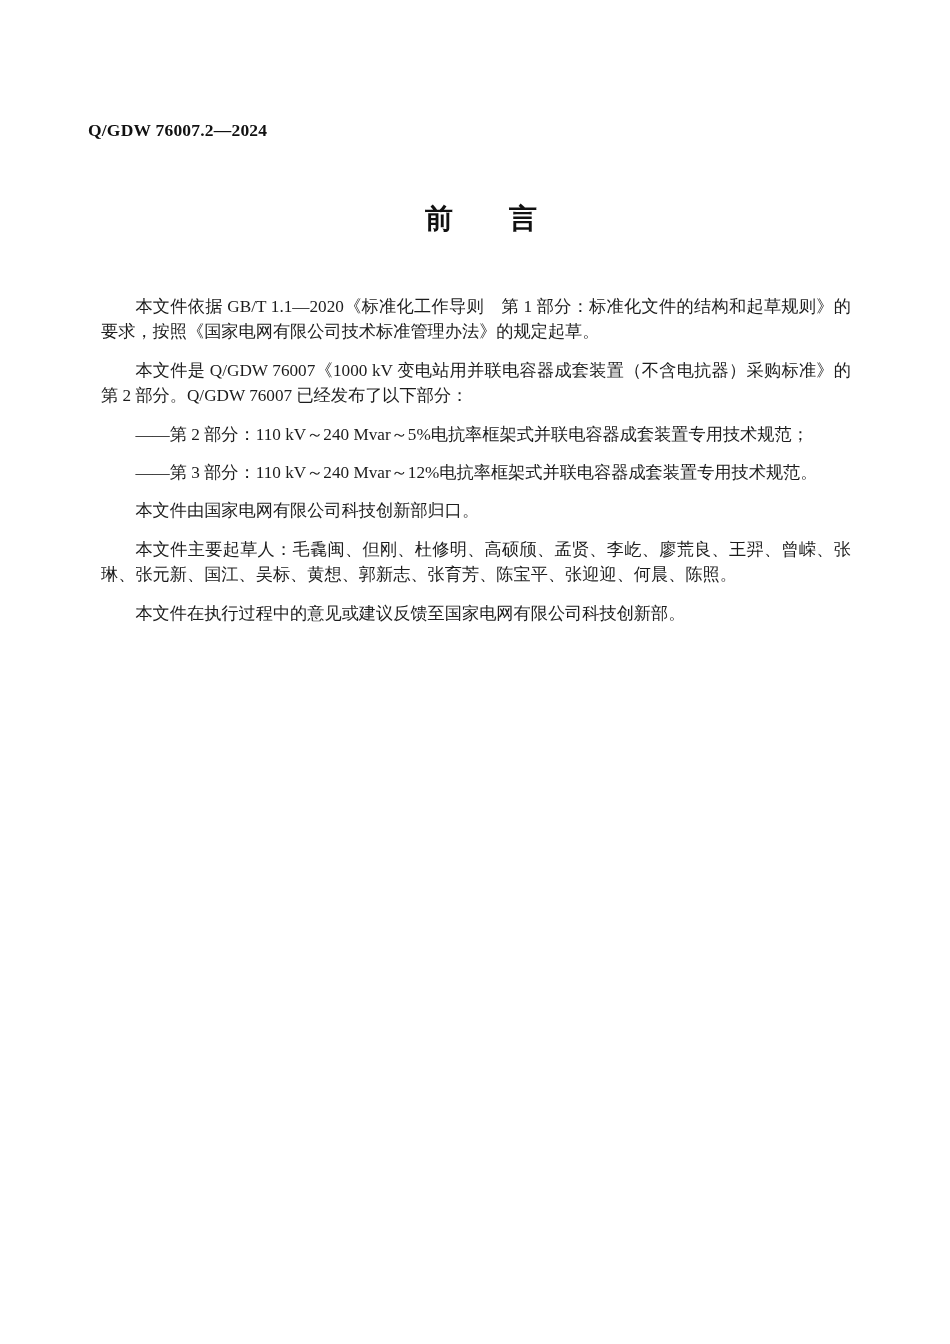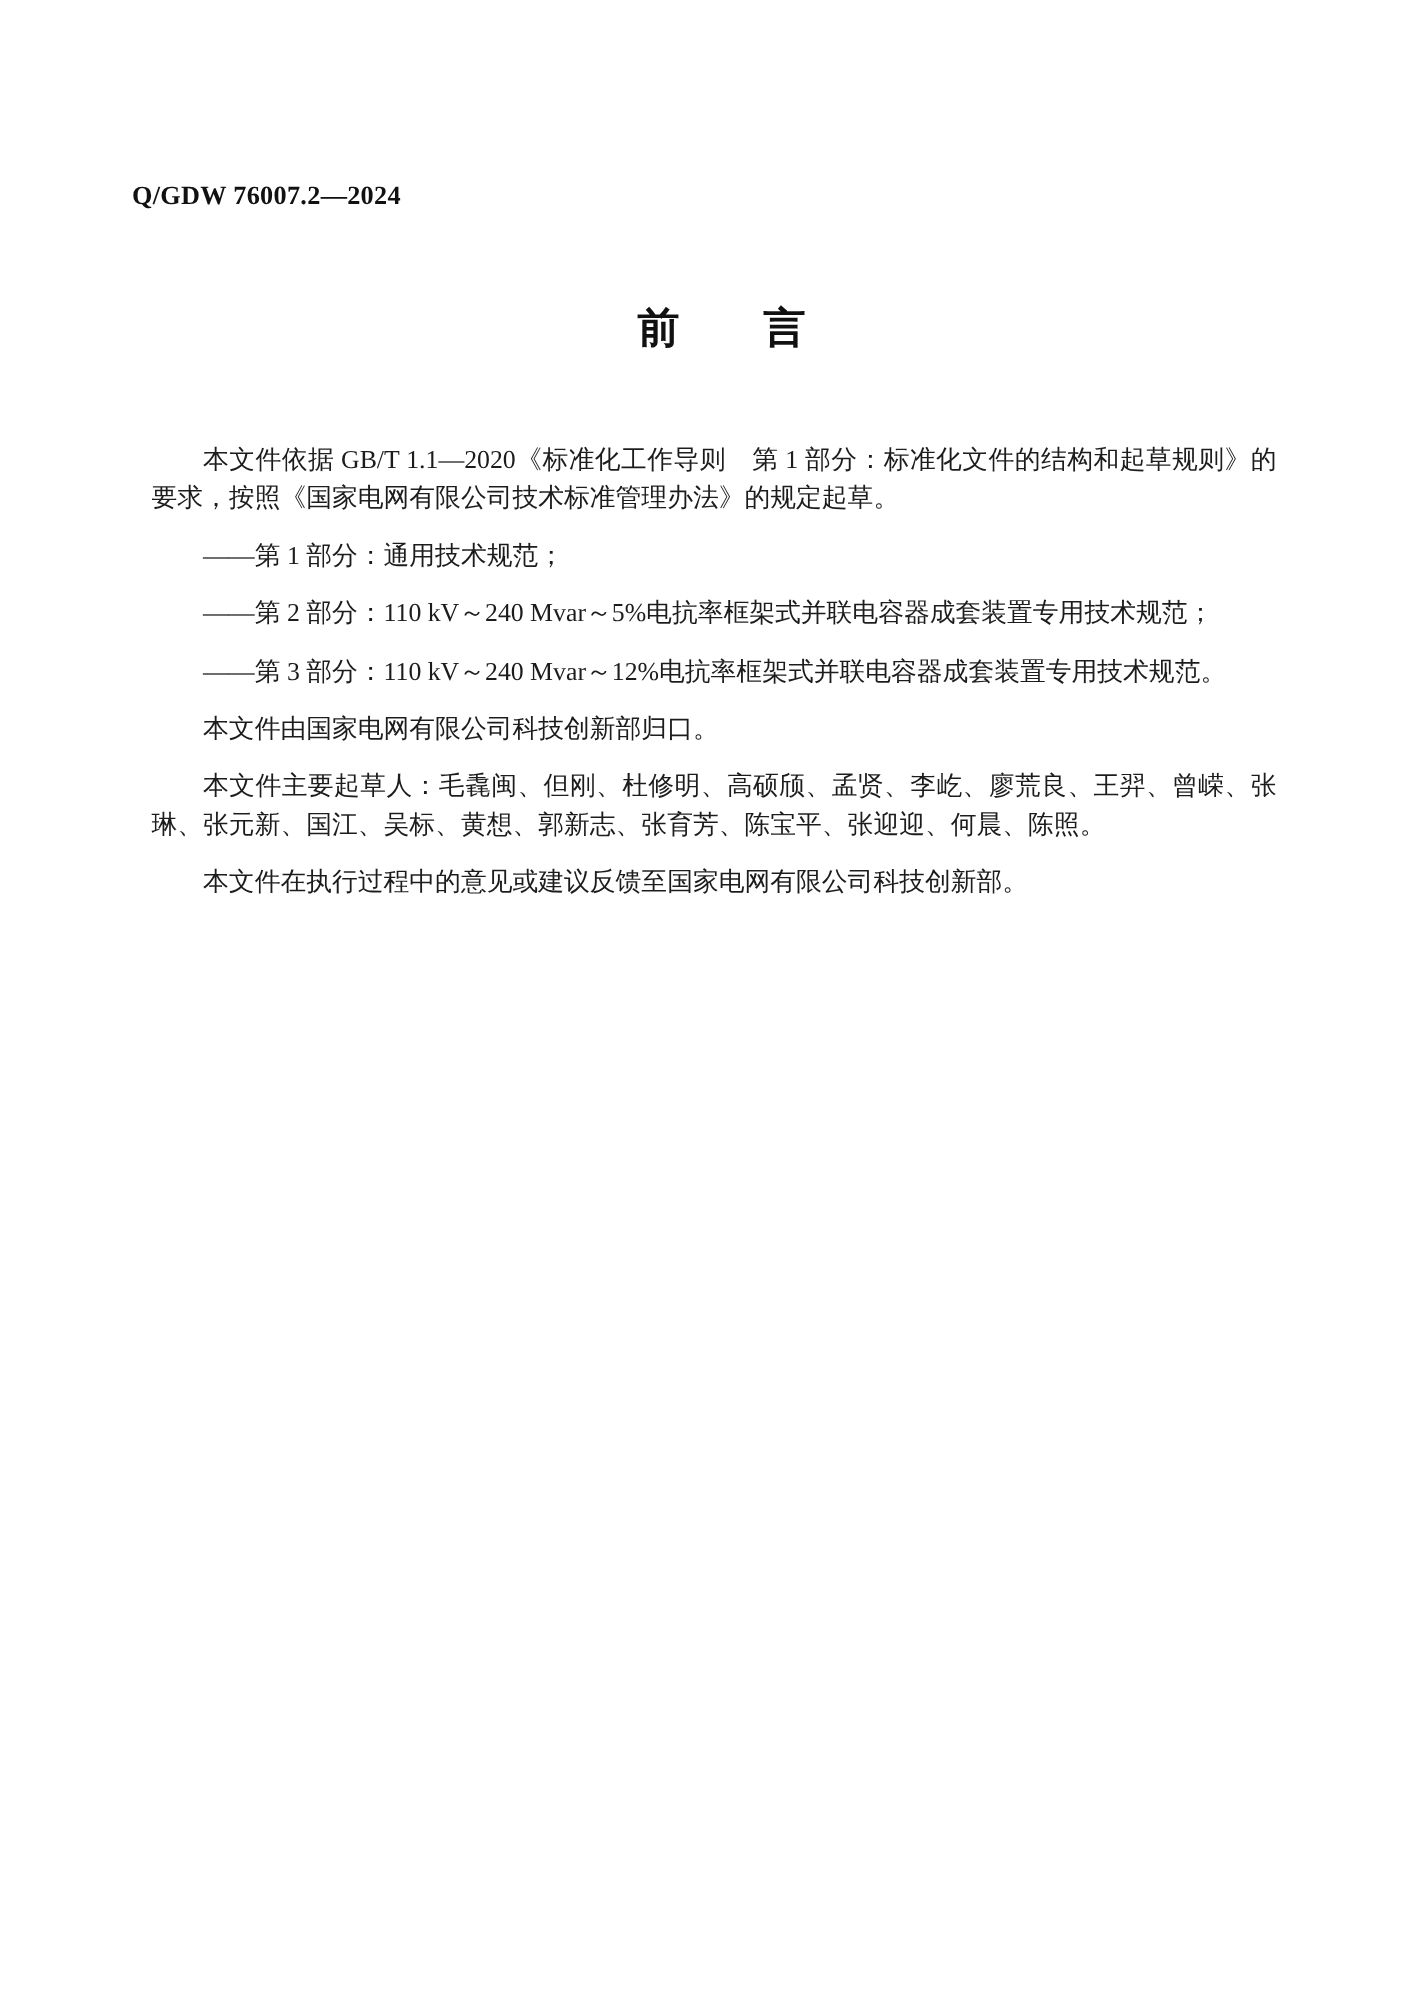--- a/index.html
+++ b/index.html
@@ -65,21 +65,21 @@
 <body>
 
 <div class="page">
 
   <div class="doc-header">Q/GDW 76007.2—2024</div>
 
   <h1 class="doc-title">前　　言</h1>
 
   <main class="content">
     <p class="para">本文件依据 GB/T 1.1—2020《标准化工作导则　第 1 部分：标准化文件的结构和起草规则》的要求，按照《国家电网有限公司技术标准管理办法》的规定起草。</p>
-    <p class="para">——第 1 部分：通用技术规范；</p>
+    <p class="para">本文件是 Q/GDW 76007《1000 kV 变电站用并联电容器成套装置（不含电抗器）采购标准》的第 2 部分。Q/GDW 76007 已经发布了以下部分：</p>
     <p class="para">——第 2 部分：110 kV～240 Mvar～5%电抗率框架式并联电容器成套装置专用技术规范；</p>
     <p class="para">——第 3 部分：110 kV～240 Mvar～12%电抗率框架式并联电容器成套装置专用技术规范。</p>
     <p class="para">本文件由国家电网有限公司科技创新部归口。</p>
     <p class="para">本文件主要起草人：毛毳闽、但刚、杜修明、高硕颀、孟贤、李屹、廖荒良、王羿、曾嵘、张琳、张元新、国江、吴标、黄想、郭新志、张育芳、陈宝平、张迎迎、何晨、陈照。</p>
     <p class="para">本文件在执行过程中的意见或建议反馈至国家电网有限公司科技创新部。</p>
   </main>
 
   <div class="page-number">II</div>
 
 </div>

